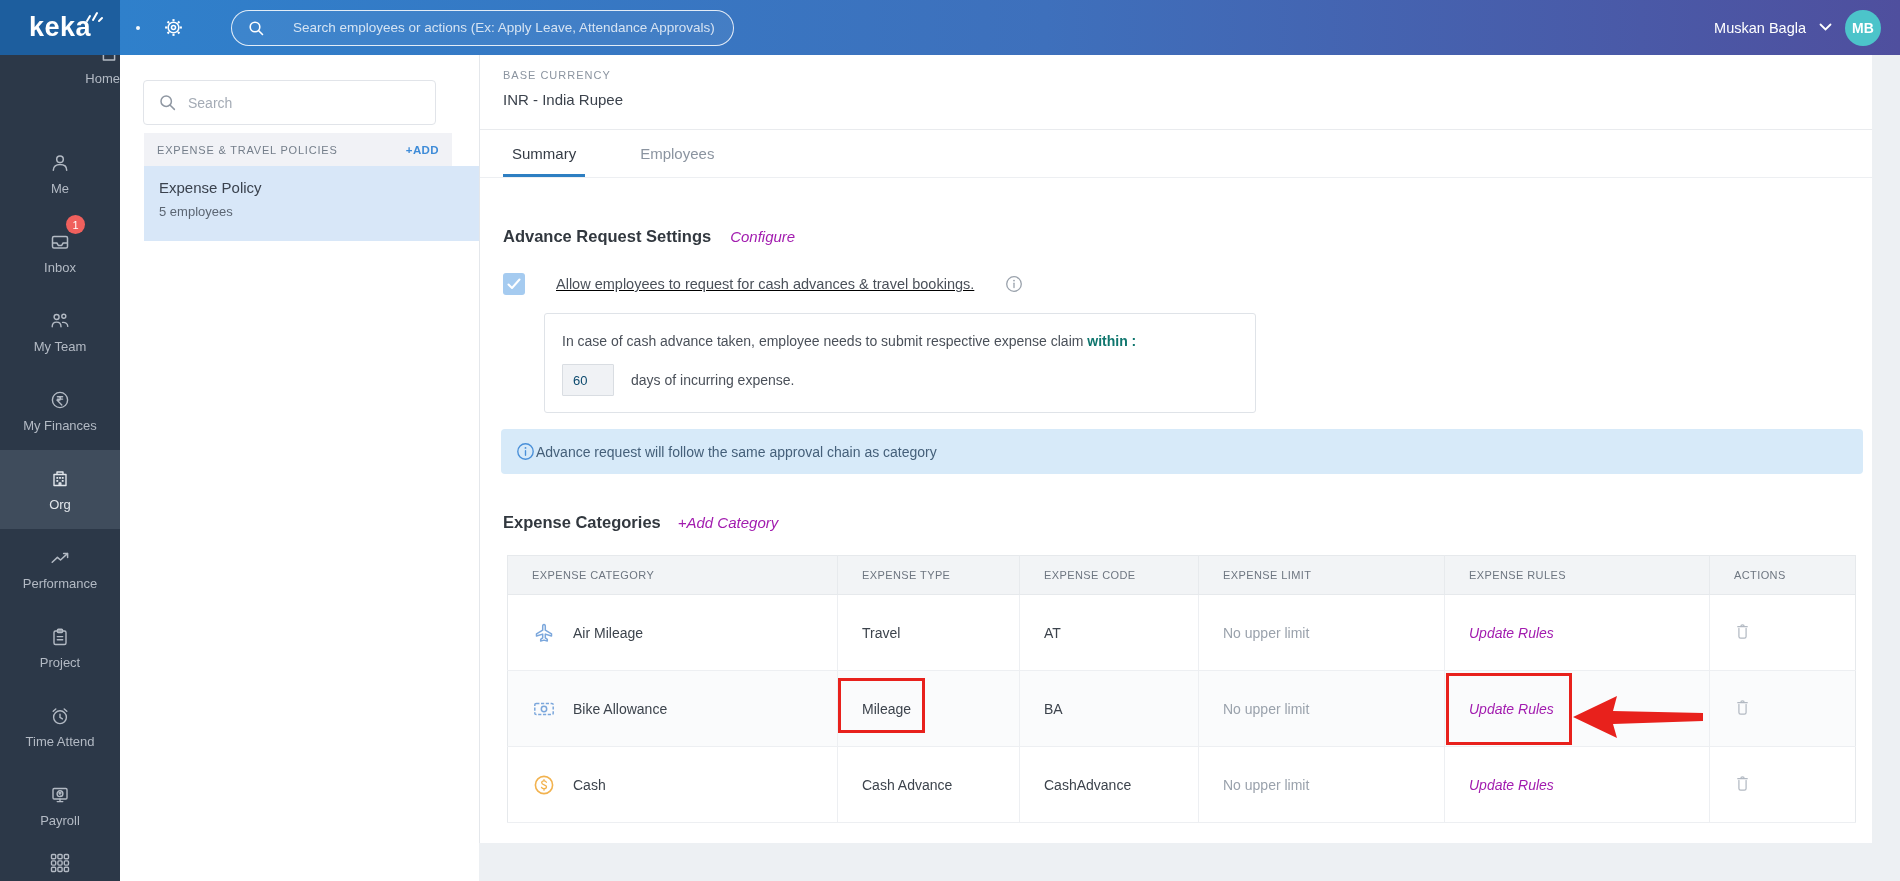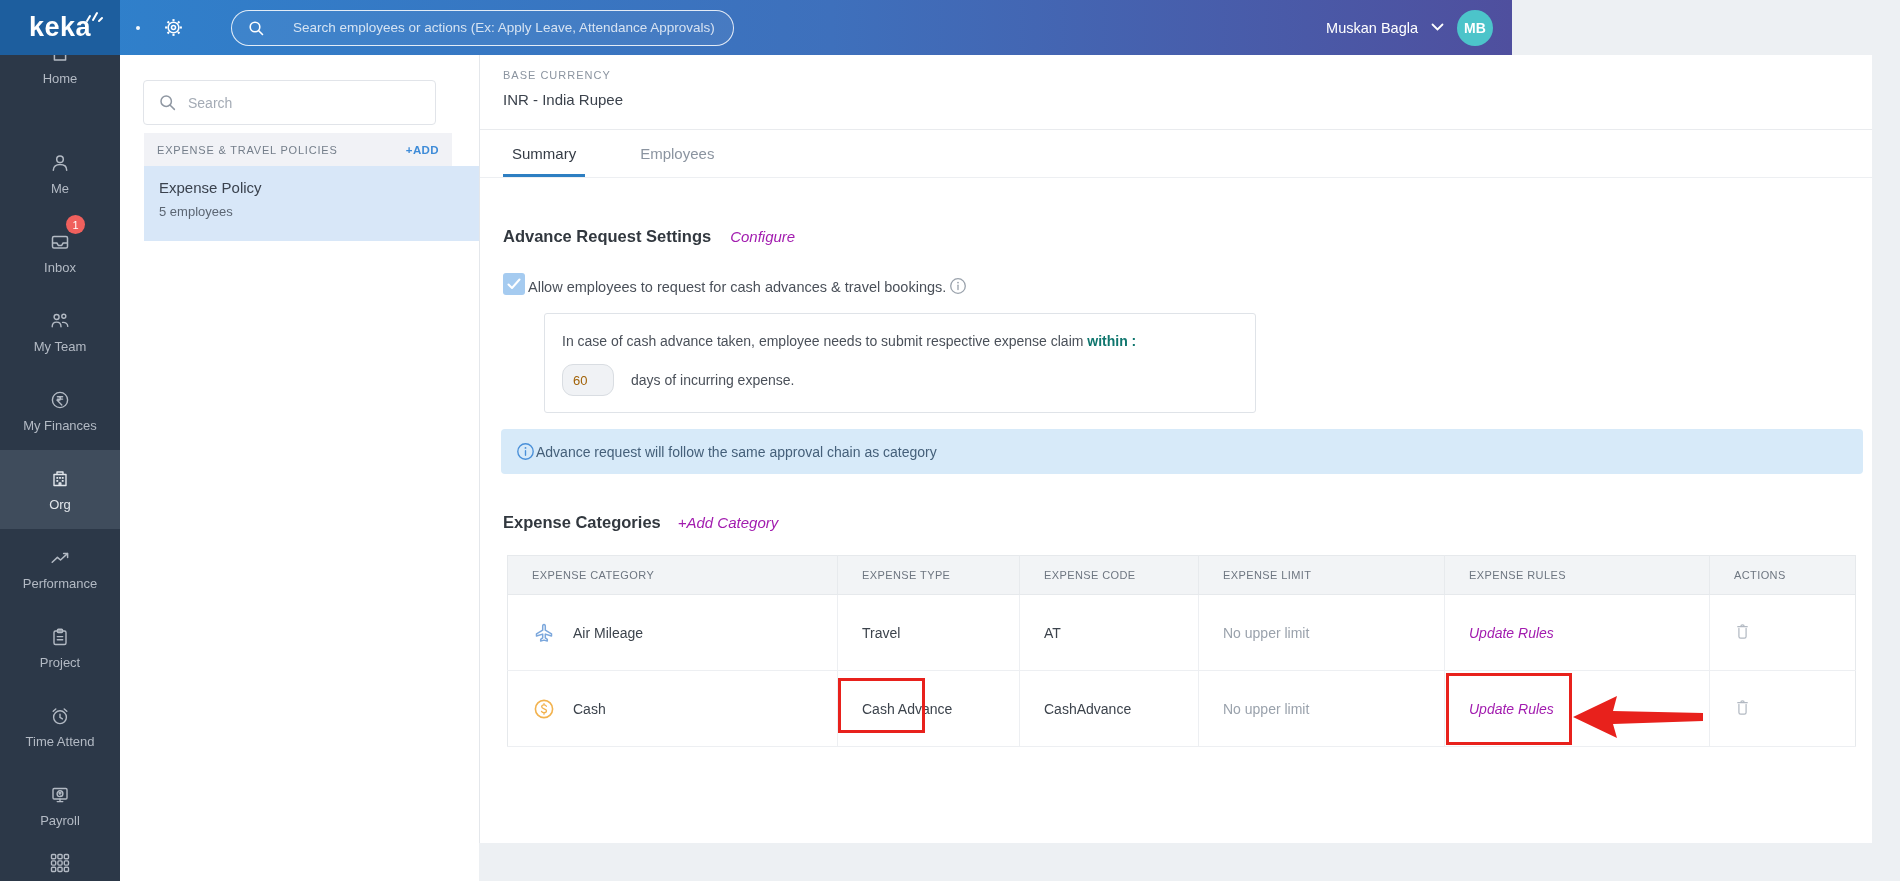--- a/index.html
+++ b/index.html
@@ -1,21 +1,21 @@
 <!DOCTYPE html>
 <html><head>
 <meta charset="utf-8">
 <style>
   * { margin:0; padding:0; box-sizing:border-box; }
   html,body { width:1900px; height:881px; }
   body { position:relative; background:#edf0f3; font-family:"Liberation Sans", sans-serif; overflow:hidden; }
   svg { display:block; }
 
   
-  .topbar { position:absolute; left:0; top:0; width:1512px; height:55px; z-index:30;
+  .topbar { position:absolute; left:0; top:0; width:1900px; height:55px; z-index:30;
     display:flex; align-items:center;
     background:linear-gradient(90deg,#2d82cd 0%,#3e70bc 55%,#4f4f9e 100%); }
   .logo-box { width:120px; height:55px; background:#1d5e9e; color:#fff; flex:0 0 auto;
     display:flex; align-items:center; justify-content:center; position:relative;
     font-weight:bold; font-size:27px; letter-spacing:.5px; }
   .logo-sparks { position:absolute; top:9px; right:16px; }
   .tiny-dot { width:4px; height:4px; border-radius:50%; background:rgba(255,255,255,.95); margin-left:16px; }
   .gear-wrap { margin-left:23px; cursor:pointer; }
   .top-search { margin-left:47px; width:503px; height:36px; border:1.5px solid rgba(255,255,255,.85);
     border-radius:18px; background:rgba(255,255,255,.06); display:flex; align-items:center; gap:28px; padding:0 15px; }
@@ -23,21 +23,21 @@
   .top-search input::placeholder { color:rgba(255,255,255,.78); }
   .top-right { margin-left:auto; display:flex; align-items:center; gap:13px; padding-right:19px; cursor:pointer; }
   .user-name { color:#fff; font-size:14.5px; }
   .avatar { width:36px; height:36px; border-radius:50%; background:#4cc4ca; color:#fff;
     display:flex; align-items:center; justify-content:center; font-size:14px; font-weight:bold; }
 
   
   .sidebar { position:absolute; left:0; top:55px; width:120px; height:826px; background:#2c3848; z-index:20; overflow:hidden; }
   .side-item { height:79px; display:flex; flex-direction:column; align-items:center; justify-content:center;
     gap:7px; color:#b3bac4; font-size:13px; cursor:pointer; position:relative; }
-  .side-item.home { justify-content:flex-start; }
+  .side-item.home { justify-content:flex-start;align-items:flex-end; }
   .side-item.home .icon { margin-top:-13px; }
   .side-item.active { background:#3f4c5c; color:#e2e6eb; }
   .side-badge { position:absolute; top:2px; left:66px; min-width:19px; height:19px; border-radius:10px;
     background:#f0605d; color:#fff; font-size:11px; display:flex; align-items:center; justify-content:center; padding:0 5px; }
   .side-grid { position:absolute; bottom:6px; left:0; width:120px; display:flex; justify-content:center; color:#b3bac4; cursor:pointer; }
 
   
   .panel { position:absolute; left:120px; top:55px; width:359px; height:826px; background:#fff; z-index:10; }
   .panel-search { position:absolute; left:23px; top:25px; width:293px; height:45px; border:1px solid #e1e4e9;
     border-radius:4px; display:flex; align-items:center; gap:11px; padding:0 14px; }
@@ -63,31 +63,31 @@
   .tab { padding:15px 9px; font-size:15px; color:#8b94a0; cursor:pointer; position:relative; }
   .tab.first { margin-right:46px; }
   .tab.active { color:#343b45; }
   .tab.active::after { content:""; position:absolute; left:0; right:0; bottom:0; height:3px; background:#2e7fc2; }
   .divider-b { left:0; top:122px; width:100%; border-top:1px solid #edeff2; }
 
   .sec-title-row { left:23px; top:172px; display:flex; align-items:center; gap:19px; }
   .sec-title { font-size:16.5px; font-weight:bold; color:#32383f; }
   .blue-link { color:#a21caf; font-size:15px; cursor:pointer; text-decoration:none;font-style:italic; }
 
-  .checkbox-row { left:23px; top:218px; display:flex; align-items:flex-end; gap:3px; }
+  .checkbox-row { left:23px; top:218px; display:flex; align-items:center; gap:31px;text-decoration:underline; }
   .checkbox { width:22px; height:22px; background:#a5cbf0; border-radius:3px; display:flex;
     align-items:center; justify-content:center; cursor:pointer; }
   .checkbox-label { font-size:14.5px; color:#4a5059; }
 
   .claim-box { left:64px; top:258px; width:712px; height:100px; border:1px solid #dfe3e8; border-radius:3px; padding:19px 17px; }
   .claim-line1 { font-size:14px; color:#4a5059; }
   .claim-line1 b { color:#0f766e; }
   .claim-line2 { margin-top:15px; display:flex; align-items:center; gap:17px; font-size:14px; color:#4a5059; }
-  .days-input { width:52px; height:32px; background:#f0f2f5; border:1px solid #d9dde2; border-radius:11px;
-    color:#a16207; font-size:13px; padding:0 10px; outline:none; font-family:inherit; }
+  .days-input { width:52px; height:32px; background:#f0f2f5; border:1px solid #d9dde2; border-radius:1px;
+    color:#0c4a6e; font-size:13px; padding:0 10px; outline:none; font-family:inherit; }
 
   .info-banner { left:21px; top:374px; width:1362px; height:45px; background:#d7eaf9; border-radius:4px;
     display:flex; align-items:center; gap:1px; padding:0 15px; }
   .info-banner .txt { font-size:14px; color:#45607a; }
 
   .cat-title-row { left:23px; top:458px; display:flex; align-items:center; gap:17px; }
 
   .cat-table { position:absolute; left:27px; top:500px; width:1348px; border-collapse:collapse; table-layout:fixed;
     border:1px solid #e6e9ec; }
   .cat-table th { background:#f2f4f6; height:39px; font-size:11px; font-weight:normal; color:#6e7681;
@@ -378,20 +378,43 @@
         <td><a class="blue-link" style="font-size:14px">Update Rules</a></td>
         <td>
           <span class="trash-btn">
             <svg width="17" height="18" viewBox="0 0 18 19" fill="none" stroke="#b2b9c2" stroke-width="1.3" stroke-linecap="round" stroke-linejoin="round">
               <path d="M5.2 6.8 V15.3 c0 1 .8 1.8 1.8 1.8 h4 c1 0 1.8-.8 1.8-1.8 V6.8"></path>
               <path d="M4 4.9 h10 M7.2 4.9 c0-1.1.8-1.9 1.8-1.9 s1.8.8 1.8 1.9"></path>
             </svg>
           </span>
         </td>
       </tr>
+      <tr class="alt">
+        <td>
+          <div class="cat-cell">
+            <svg width="24" height="24" viewBox="0 0 24 24" fill="none" stroke="#7ba7dc" stroke-width="1.5">
+              <rect x="2.8" y="6.4" width="18.4" height="11.2" rx="1.4" stroke-dasharray="3.2 1.6"></rect>
+              <circle cx="12" cy="12" r="2.7"></circle>
+            </svg>
+            <span>Bike Allowance</span>
+          </div>
+        </td>
+        <td>Mileage</td>
+        <td>BA</td>
+        <td class="limit">No upper limit</td>
+        <td><a class="blue-link" style="font-size:14px">Update Rules</a></td>
+        <td>
+          <span class="trash-btn">
+            <svg width="17" height="18" viewBox="0 0 18 19" fill="none" stroke="#b2b9c2" stroke-width="1.3" stroke-linecap="round" stroke-linejoin="round">
+              <path d="M5.2 6.8 V15.3 c0 1 .8 1.8 1.8 1.8 h4 c1 0 1.8-.8 1.8-1.8 V6.8"></path>
+              <path d="M4 4.9 h10 M7.2 4.9 c0-1.1.8-1.9 1.8-1.9 s1.8.8 1.8 1.9"></path>
+            </svg>
+          </span>
+        </td>
+      </tr>
       <tr>
         <td>
           <div class="cat-cell">
             <svg width="24" height="24" viewBox="0 0 24 24" fill="none" stroke="#f2b24e" stroke-width="1.6" stroke-linecap="round">
               <circle cx="12" cy="12" r="8.6"></circle>
               <path d="M14.4 9.2 c-.5-.9-1.4-1.3-2.4-1.3 -1.3 0-2.3.7-2.3 1.9 0 2.5 4.8 1.5 4.8 4 0 1.2-1.1 1.9-2.5 1.9 -1.1 0-2-.4-2.5-1.3 M12 6.6 V7.9 M12 15.7 V17.2" stroke-width="1.3"></path>
             </svg>
             <span>Cash</span>
           </div>
         </td>

